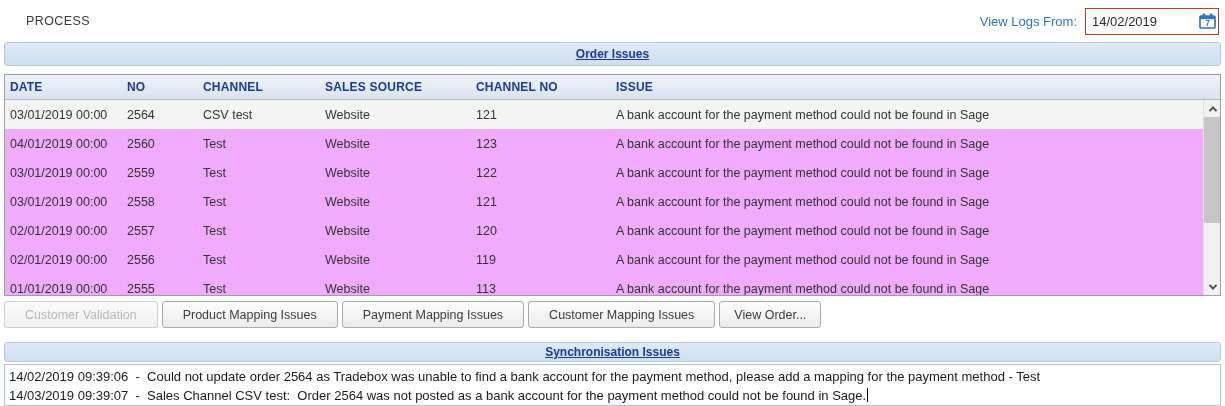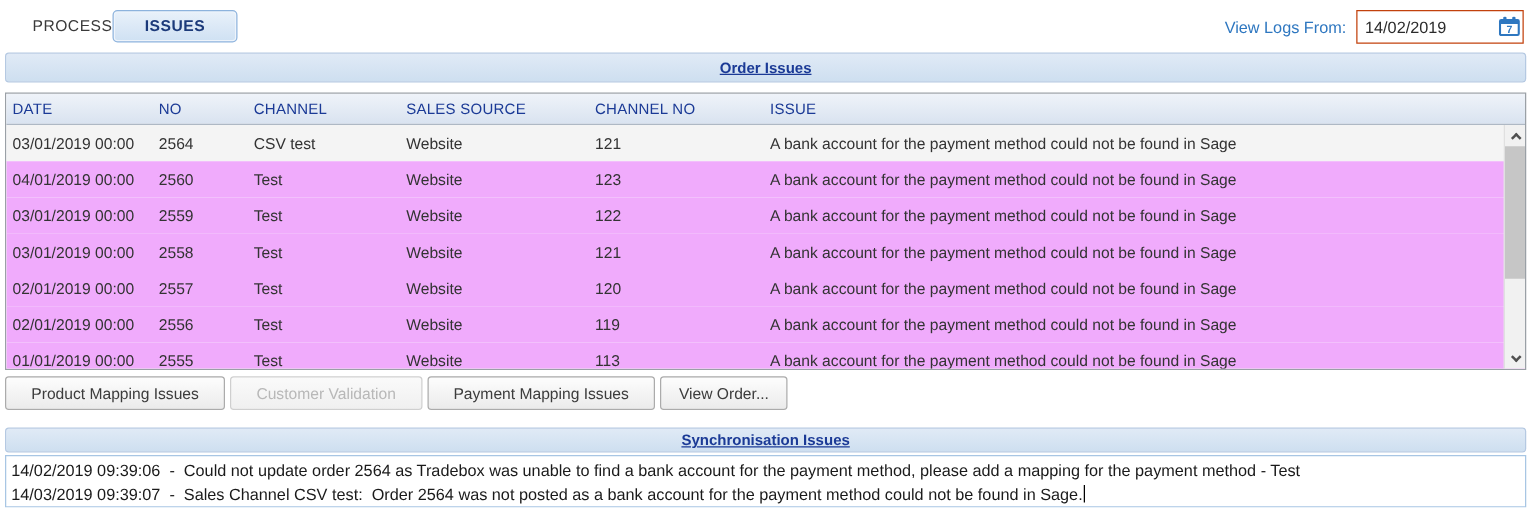--- a/index.html
+++ b/index.html
@@ -26,21 +26,21 @@
   .panel-header { margin:0 4px; height:24px; display:flex; align-items:center; justify-content:center;
     font-size:12px; font-weight:bold; color:#1b3a96;
     background:linear-gradient(#e0eaf6,#cedff0); border:1px solid #b5c9e2; border-radius:3px;text-decoration:underline; }
   .panel-header.sync { height:20px; margin-top:14px; }
 
   
   .tbl { position:relative; margin:8px 4px 0 4px; height:222px; border:1px solid #9aa0a6;
     background:#fff; overflow:hidden; }
   .trow { display:grid; grid-template-columns:117px 76px 122px 151px 140px 1fr; align-items:center; }
   .thead { height:25px; background:linear-gradient(#eff3f9,#d9e3f0); border-bottom:1px solid #aeb8c4; }
-  .thead .cell { font-size:12px; font-weight:normal; color:#1b3a96; letter-spacing:.2px; }
+  .thead .cell { font-size:12px; font-weight:bold; color:#1b3a96; letter-spacing:.2px; }
   .cell { padding-left:5px; white-space:nowrap; overflow:hidden; }
   .tbody { position:absolute; top:25px; left:0; right:0; bottom:0; overflow:hidden; }
   .drow { height:29px; font-size:12.5px; color:#333; background:#f0abfc; }
   .drow.selected { background:#f4f4f4; }
 
   
   .sbar { position:absolute; top:25px; right:0; bottom:0; width:17px; background:#f1f1f1;
     border-left:1px solid #e0e0e0; }
   .sbtn { position:absolute; left:0; width:17px; height:17px; display:flex; align-items:center;
     justify-content:center; cursor:pointer; }
@@ -67,21 +67,20 @@
   .caret { display:inline-block; width:0; height:14px; border-left:1px solid #000;
     vertical-align:-2px; margin-left:1px; }
 </style>
 </head>
 <body>
 
 <div class="app">
 
   <div class="topbar">
     <div class="tab-process">PROCESS</div>
-    <div class="tab-issues">ISSUES</div>
     <div class="spacer"></div>
     <span class="vlf-label">View Logs From:</span>
     <div class="datefield">
       <input class="date-input" value="14/02/2019" style="">
       <span class="calicon">
         <svg width="17" height="16" viewBox="0 0 17 16">
           <rect x="1" y="3" width="15" height="12" fill="#ffffff" stroke="#2e77c0" stroke-width="1.7" rx="1"></rect>
           <rect x="1" y="3" width="15" height="3.2" fill="#2e77c0"></rect>
           <rect x="3.6" y="0.4" width="2.6" height="3.4" rx="0.8" fill="#2e77c0"></rect>
           <rect x="10.8" y="0.4" width="2.6" height="3.4" rx="0.8" fill="#2e77c0"></rect>
@@ -165,23 +164,24 @@
           <span class="chev up"></span>
         </div>
       <div class="sthumb"></div>
       <div class="sbtn down">
           <span class="chev down"></span>
         </div>
     </div>
   </div>
 
   <div class="btnrow">
+    <button class="btn disabled">Customer Validation</button>
     <button class="btn">Product Mapping Issues</button>
-    <button class="btn disabled">Customer Validation</button>
     <button class="btn">Payment Mapping Issues</button>
+    <button class="btn">Customer Mapping Issues</button>
     <button class="btn narrow">View Order...</button>
   </div>
 
   <div class="panel-header sync">Synchronisation Issues</div>
 
   <div class="logarea">
     <div class="logline"><span>14/02/2019 09:39:06  -  Could not update order 2564 as Tradebox was unable to find a bank account for the payment method, please add a mapping for the payment method - Test</span></div>
     <div class="logline"><span>14/03/2019 09:39:07  -  Sales Channel CSV test:  Order 2564 was not posted as a bank account for the payment method could not be found in Sage.</span><span class="caret"></span></div>
   </div>
 

